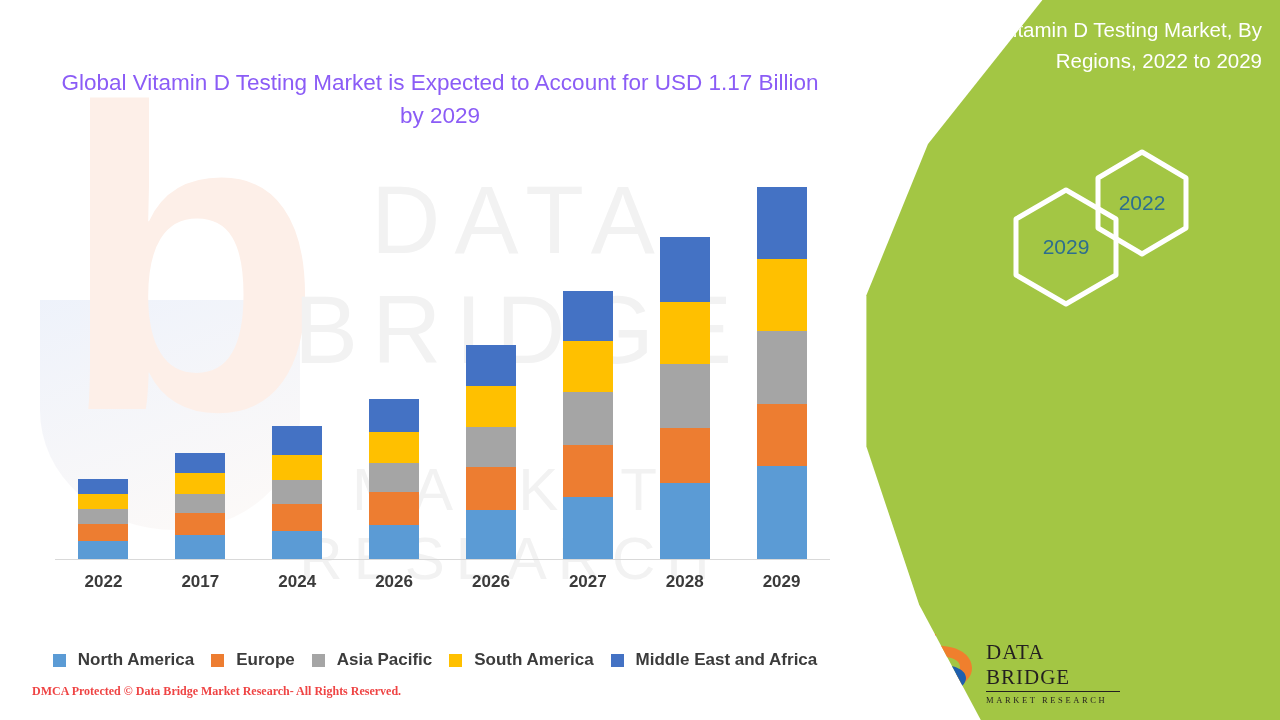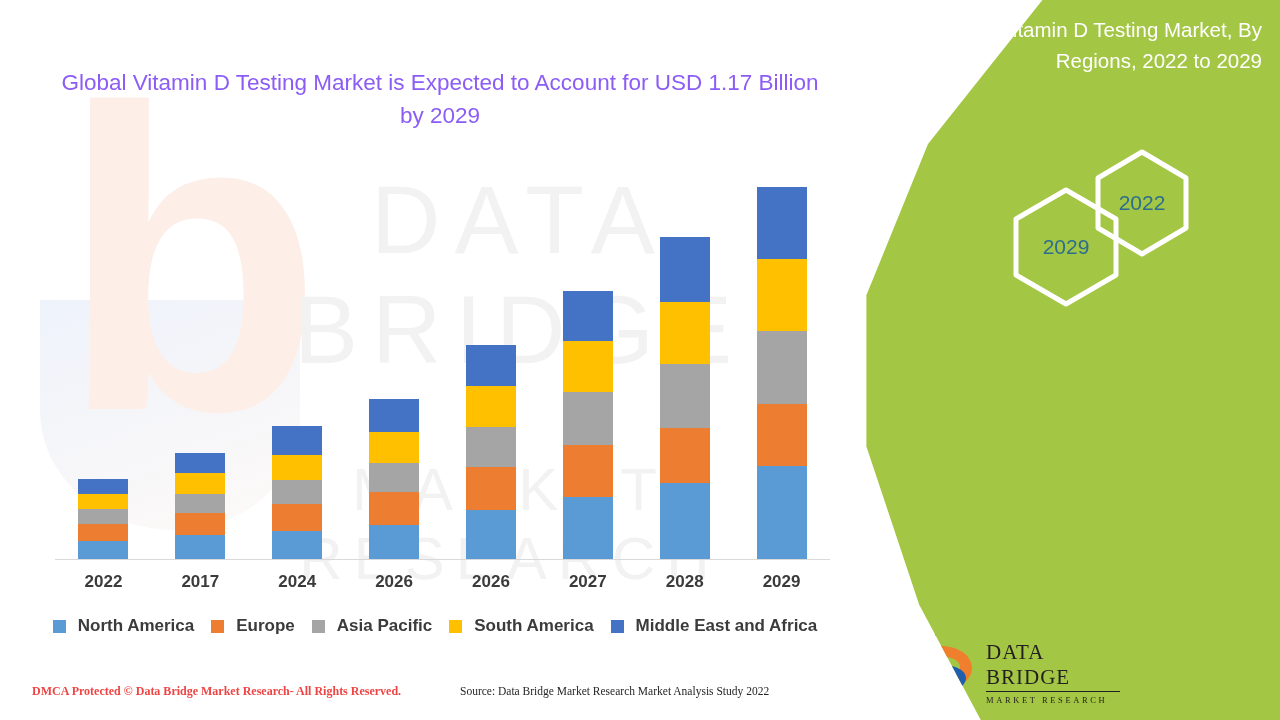--- a/index.html
+++ b/index.html
@@ -127,21 +127,21 @@
   
   .legend {
     position: absolute;
     left: 40px; top: 616px;
     width: 790px;
     display: flex;
     justify-content: center;
     align-items: center;
     gap: 17px;
   }
-  .legend-item { display: flex; align-items: center; gap: 12px; }
+  .legend-item { display: flex; align-items: center; gap: 12px; margin-top: 34px; }
   .legend-swatch { width: 13px; height: 13px; flex: 0 0 13px; }
   .legend-label {
     font-size: 17px;
     font-weight: 700;
     color: #3b3b3b;
     white-space: nowrap;
     font-family: "Liberation Sans", sans-serif;
   }
 
   
@@ -367,21 +367,20 @@
         <span class="legend-swatch" style="background: rgb(255, 192, 0);"></span>
         <span class="legend-label">South America</span>
       </div>
       <div class="legend-item">
         <span class="legend-swatch" style="background: rgb(68, 114, 196);"></span>
         <span class="legend-label">Middle East and Africa</span>
       </div>
     </div>
 
   <div class="footer-left">DMCA Protected © Data Bridge Market Research- All Rights Reserved.</div>
-  <div class="footer-right">Source: Data Bridge Market Research Market Analysis Study 2022</div>
 
   <div class="green-panel">
     <div class="gp-title">Global Vitamin D Testing Market, By Regions, 2022 to 2029</div>
 
     <div class="hex hex-2022">
       <svg viewBox="0 0 100 110">
         <polygon points="50,4 94,30 94,80 50,106 6,80 6,30" fill="none" stroke="#ffffff" stroke-width="5" stroke-linejoin="round"></polygon>
       </svg>
       <span>2022</span>
     </div>

